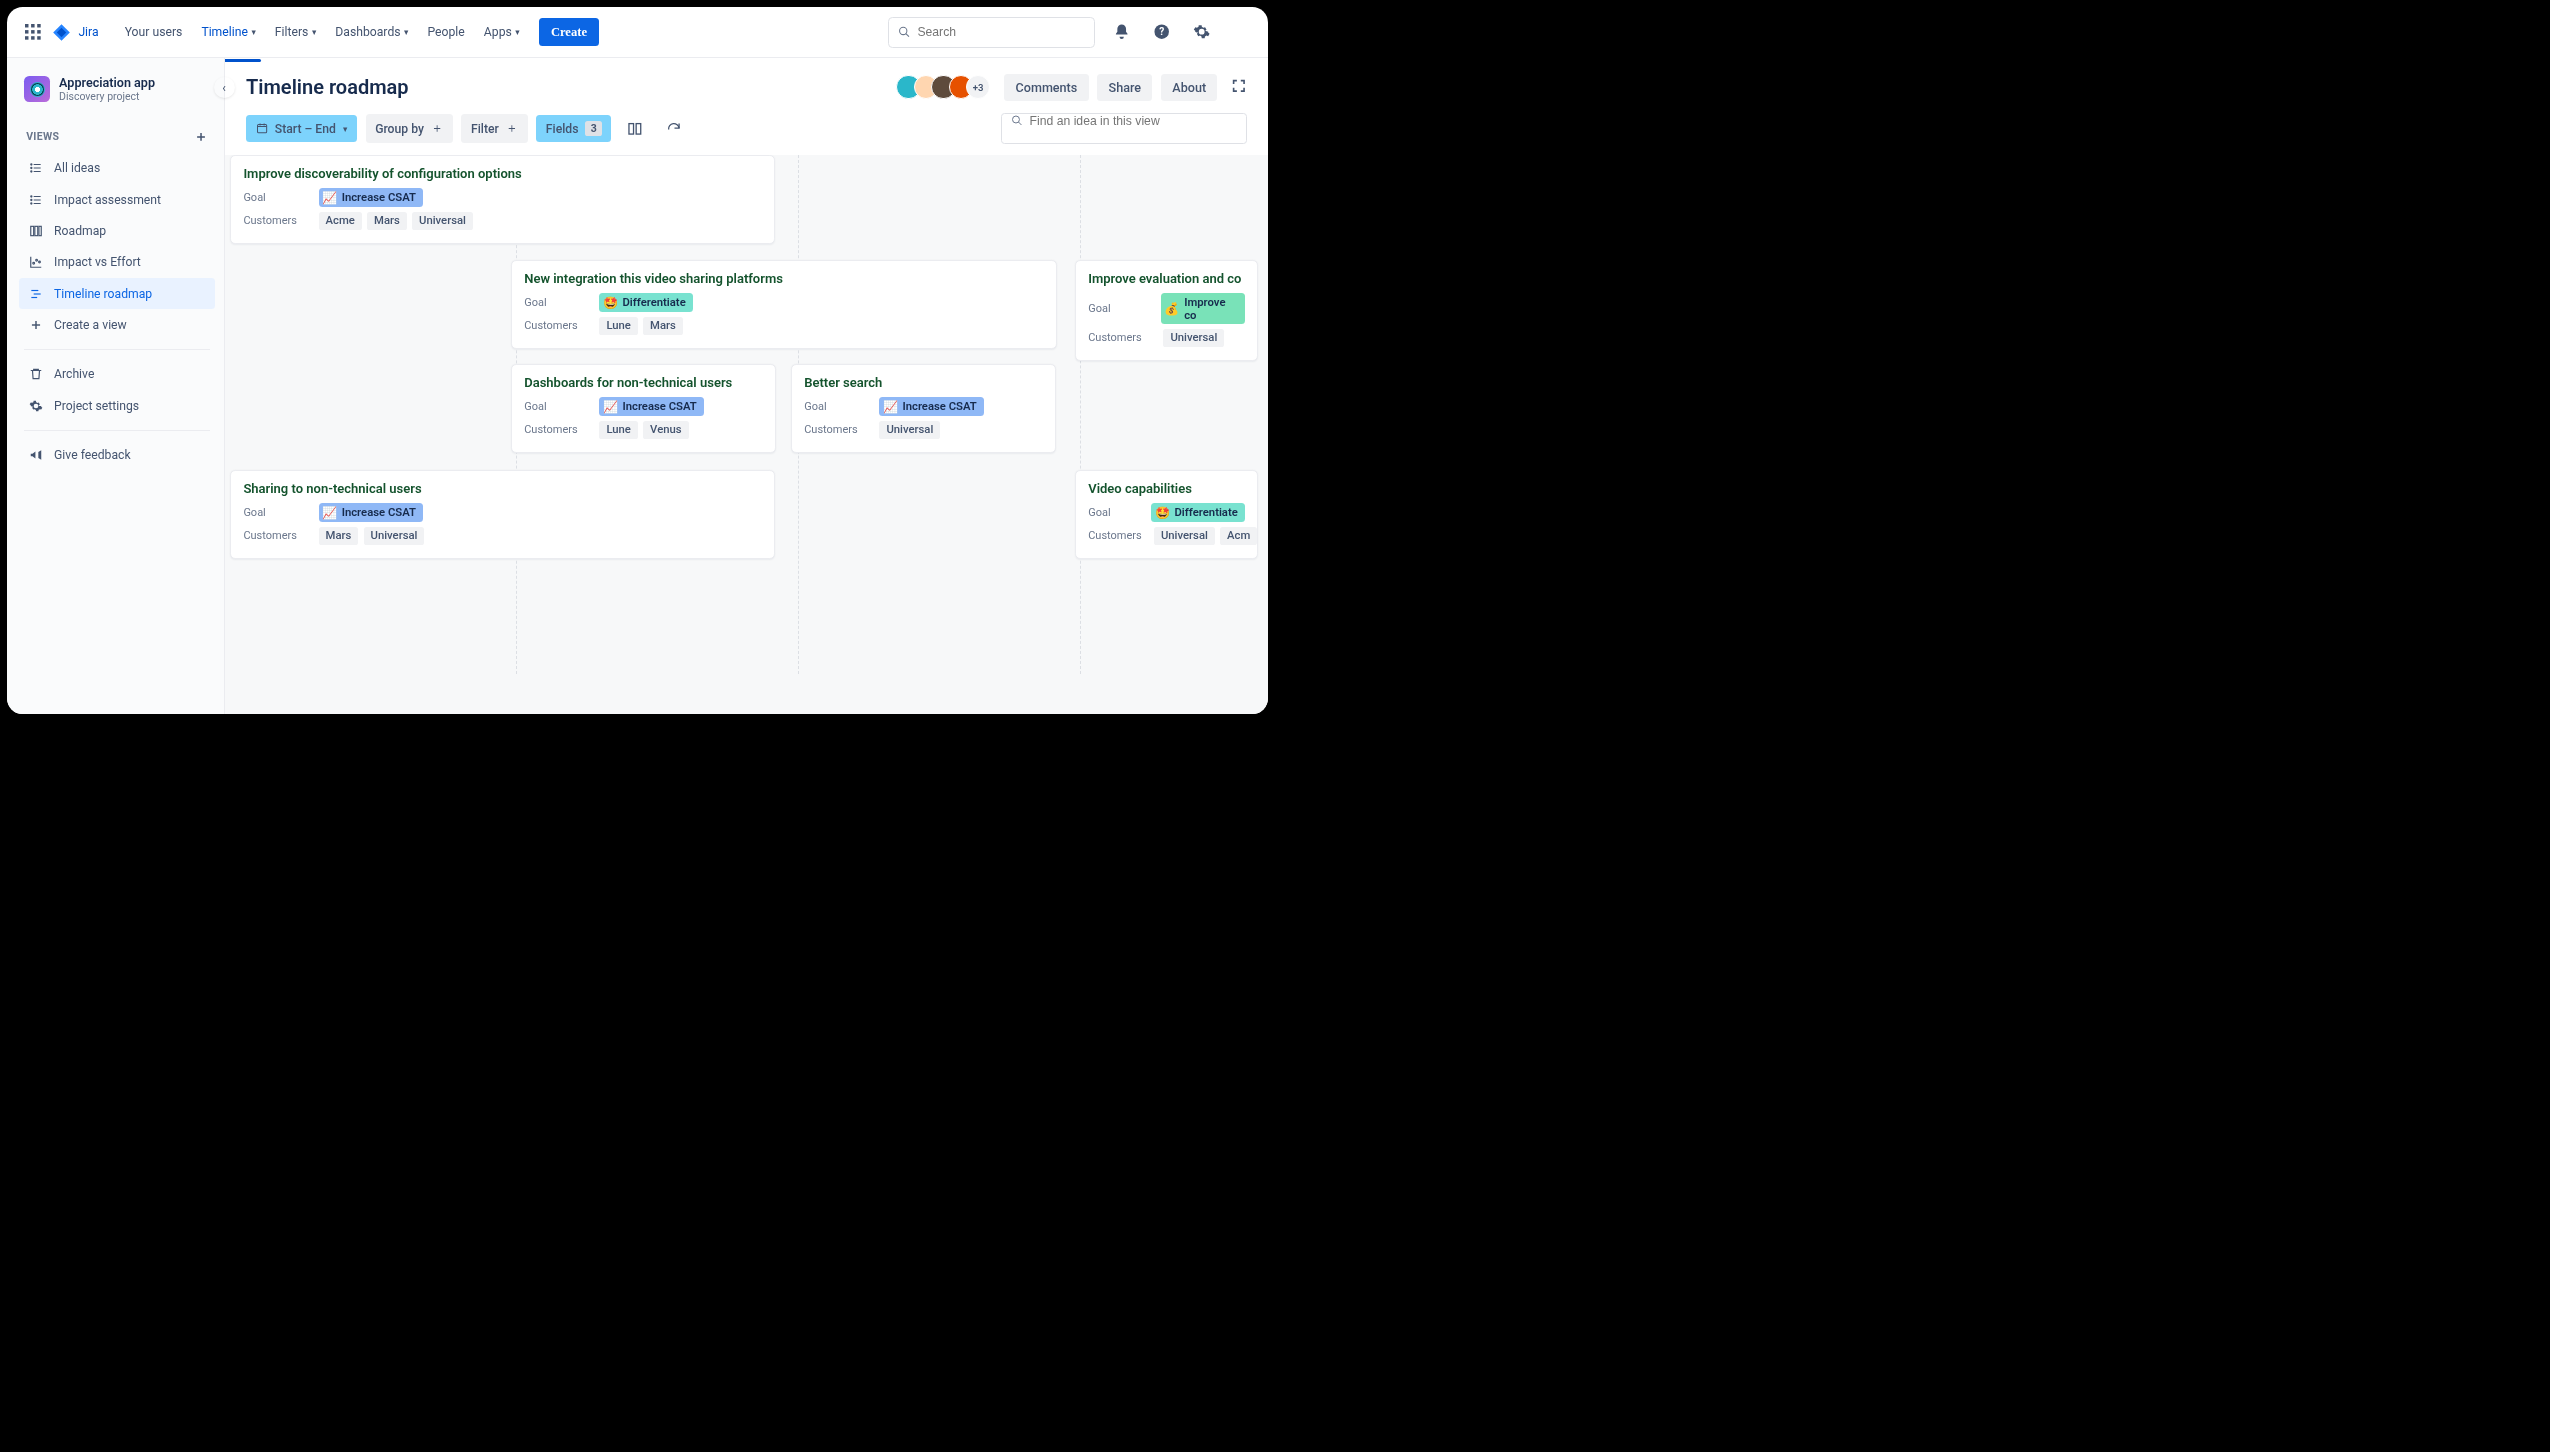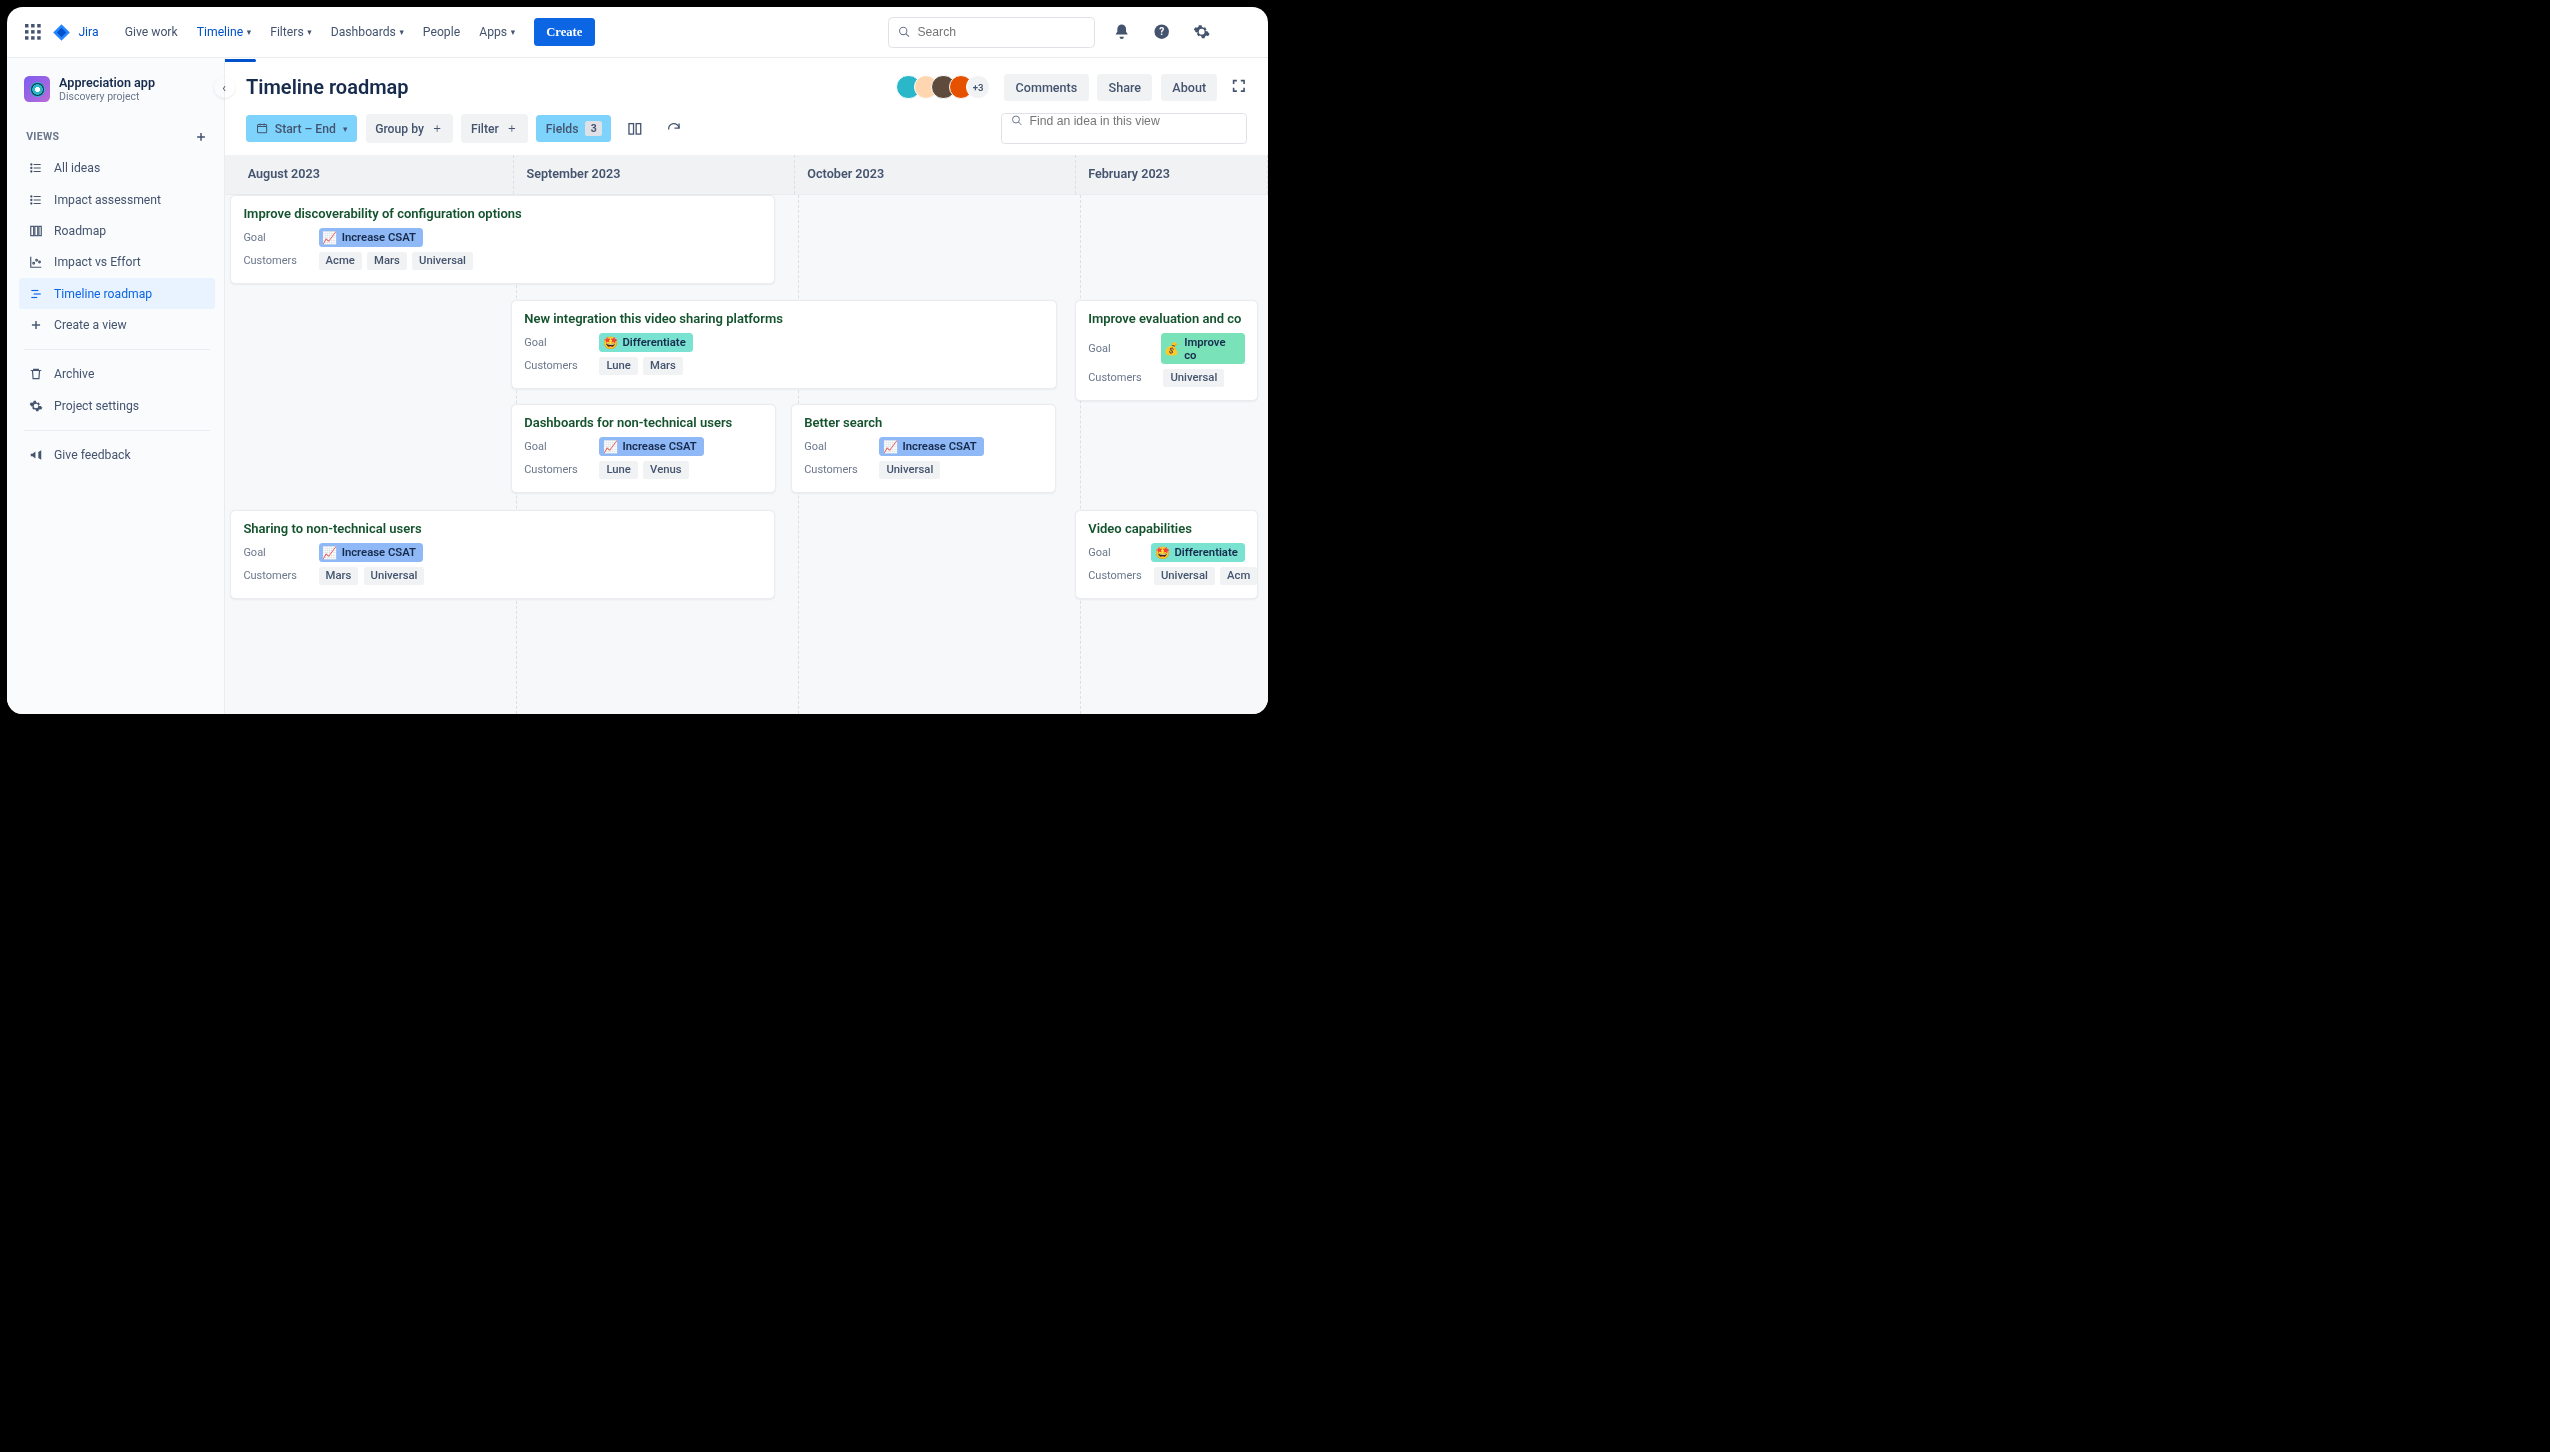--- a/index.html
+++ b/index.html
@@ -125,21 +125,21 @@
     </div>
     <div class="jira-logo clickable">
       <svg class="jmark" viewBox="0 0 32 32">
           <path fill="#2684FF" d="M16 2 L30 16 L16 30 L2 16 Z"></path>
           <path fill="#0052CC" d="M16 8 L24 16 L16 24 L8 16 Z"></path>
         </svg>
       <span>Jira</span>
     </div>
     <div id="nav-items" style="display:flex; gap:1.7px;">
         <button class="nav-item clickable">
-          <span>Give work</span>
+          <span>Your users</span>
         </button>
         <button class="nav-item clickable active">
           <span>Timeline</span>
           <span class="chev">▾</span>
         </button>
         <button class="nav-item clickable">
           <span>Filters</span>
           <span class="chev">▾</span>
         </button>
         <button class="nav-item clickable">
@@ -353,26 +353,20 @@
         <div class="find-box">
           <svg width="13" height="13" viewBox="0 0 24 24" fill="none" stroke="#6B778C" stroke-width="2">
               <circle cx="10" cy="10" r="7"></circle>
               <line x1="21" y1="21" x2="15" y2="15"></line>
             </svg>
           <input placeholder="Find an idea in this view" style="">
         </div>
       </div>
 
       <div class="timeline-area">
-        <div class="time-header">
-          <div class="time-col colA">August 2023</div>
-          <div class="time-col colB">September 2023</div>
-          <div class="time-col colC">October 2023</div>
-          <div class="time-col colD">February 2023</div>
-        </div>
         <div class="lanes" id="lanes">
           <div class="vline vlineA"></div>
           <div class="vline vlineB"></div>
           <div class="vline vlineC"></div>
         <div class="card" style="left: 5.2px; top: 0px; width: 545px;">
               <div class="card-title">Improve discoverability of configuration options</div>
               <div class="card-row">
                 <span class="lbl">Goal</span>
                 <span class="tag"><span class="emoji">📈</span>Increase CSAT</span>
               </div>

